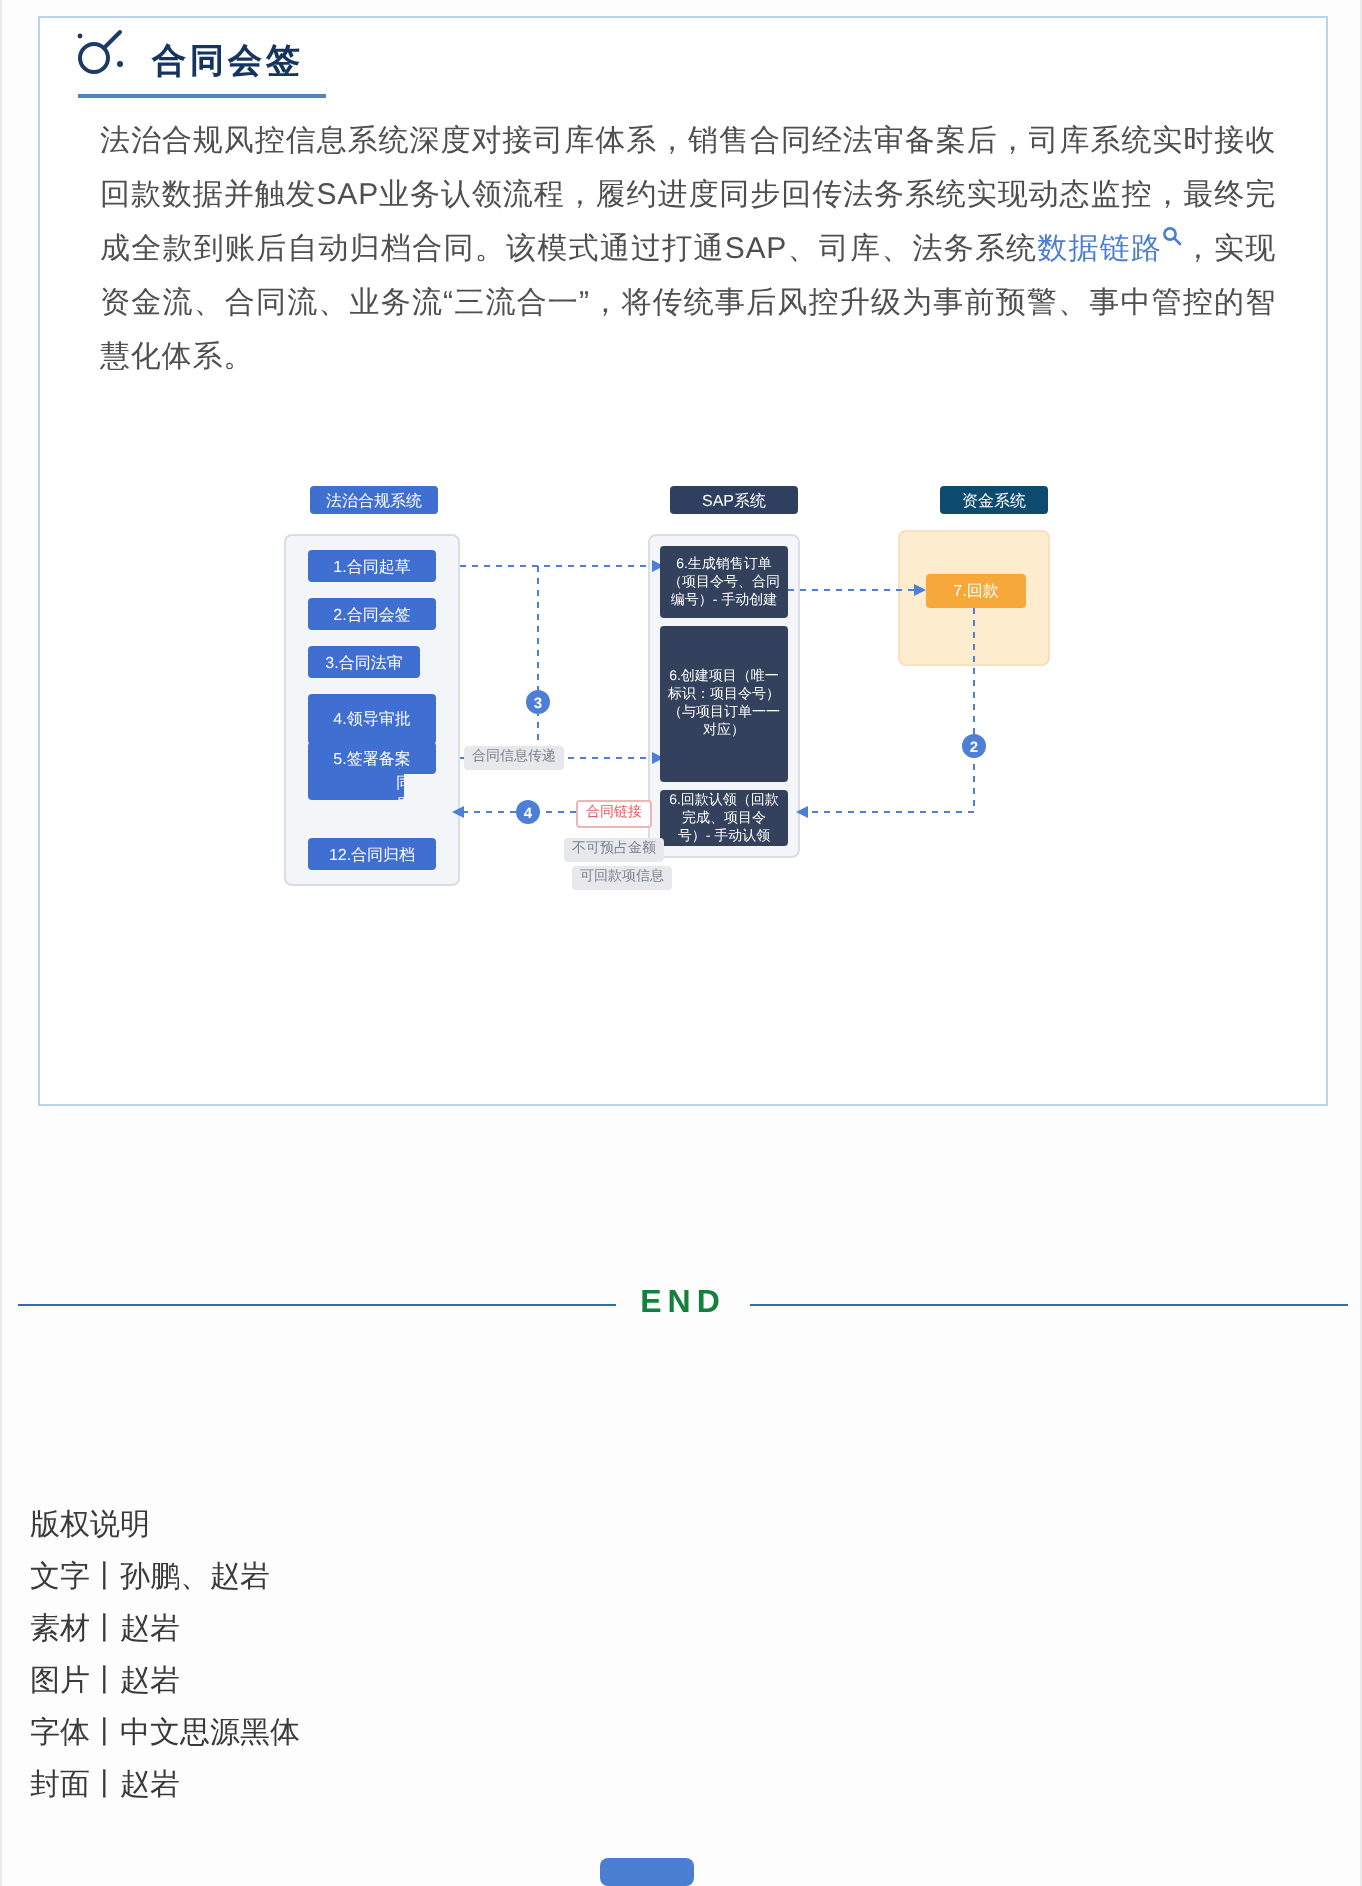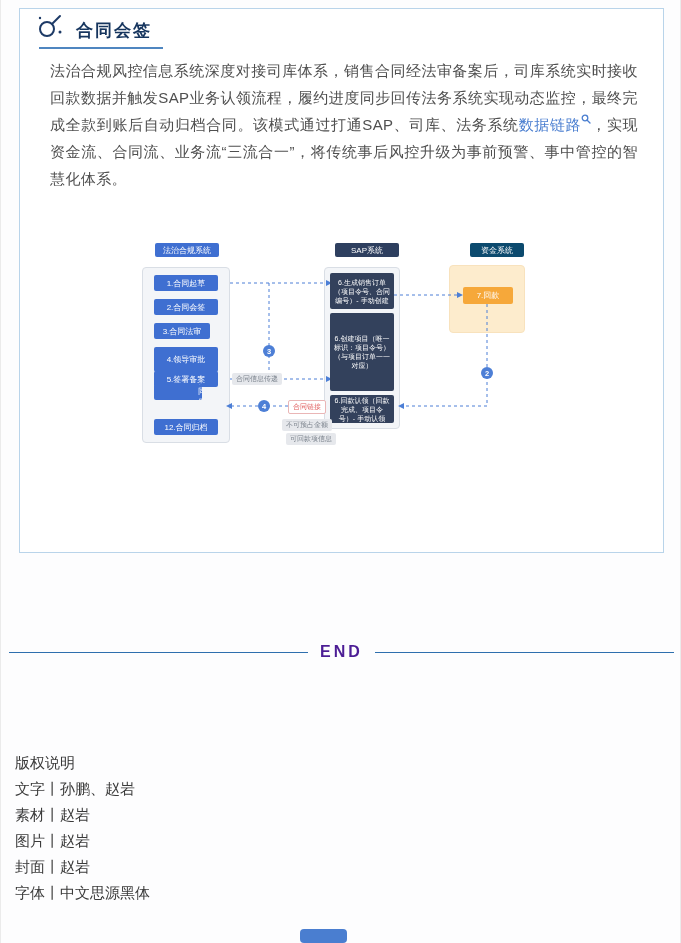--- a/index.html
+++ b/index.html
@@ -67,21 +67,21 @@
     fill: #ffffff; font-size: 7.5px; font-weight: bold; text-anchor: middle;
     font-family: "Liberation Sans", sans-serif;
   }
   
   .end-divider {
     position: absolute; left: 8px; top: 643px; width: 665px;
     display: flex; align-items: center;
   }
   .end-line { flex: 1; height: 1px; background: #2e6fae; }
   .end-text {
-    padding: 0 12px; color: #4c1d95; font-weight: bold;
+    padding: 0 12px; color: #15803d; font-weight: bold;
     font-size: 16px; letter-spacing: 3px;
   }
   
   .credits { position: absolute; left: 14px; top: 750px; font-size: 15px; color: #3a3a3a; }
   .credits div { line-height: 26px; }
   
   .bottom-peek {
     position: absolute; left: 299px; top: 929px; width: 47px; height: 14px;
     background: #4a7ed0; border-radius: 4px;
   }
@@ -174,19 +174,19 @@
     <span class="end-line"></span>
     <span class="end-text">END</span>
     <span class="end-line"></span>
   </div>
 
   <div class="credits">
     <div>版权说明</div>
     <div>文字丨孙鹏、赵岩</div>
     <div>素材丨赵岩</div>
     <div>图片丨赵岩</div>
+    <div>字体丨中文思源黑体</div>
     <div>封面丨赵岩</div>
-    <div>字体丨中文思源黑体</div>
   </div>
 
   <div class="bottom-peek"></div>
 
 </div>
 
 </body></html>

